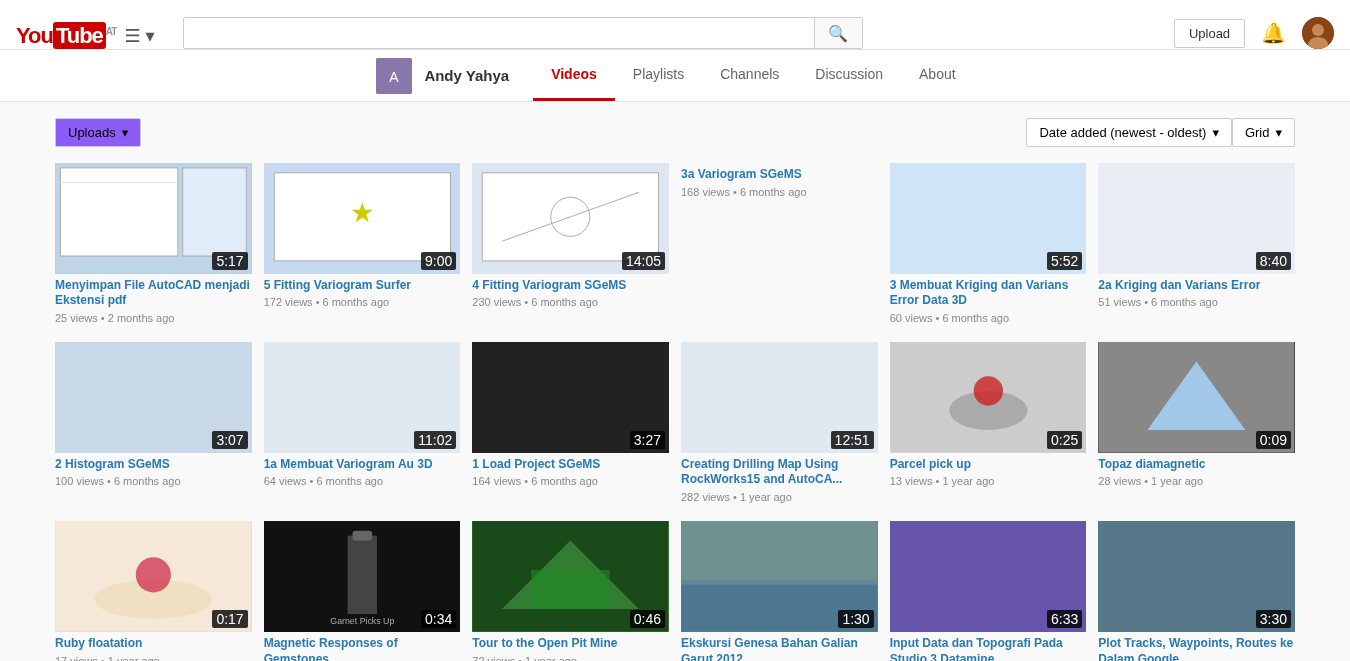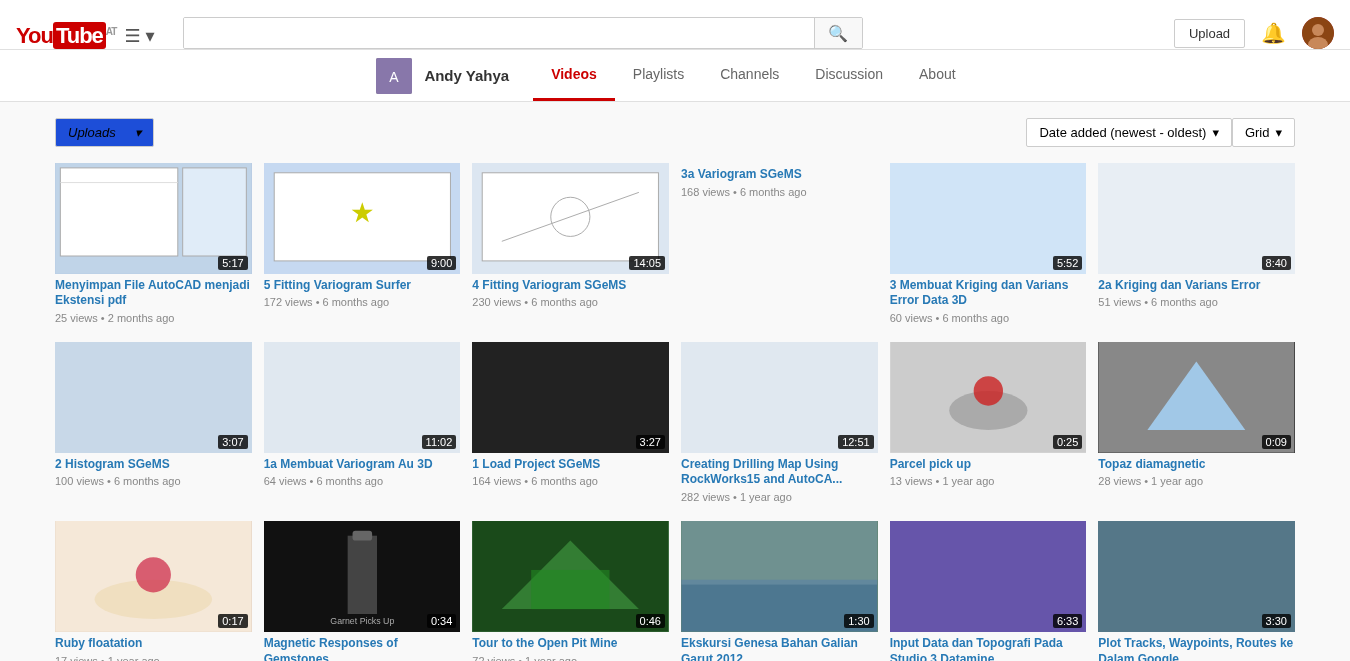--- a/index.html
+++ b/index.html
@@ -152,29 +152,28 @@
       padding: 16px 40px;
     }
     .toolbar {
       display: flex;
       justify-content: space-between;
       align-items: center;
       margin-bottom: 16px;
     }
     .uploads-btn {
       border: 1px solid #ccc;
-      background: #1d4ed8;
+      background: #8b5cf6;
       padding: 6px 12px;
       border-radius: 2px;
       cursor: pointer;
       font-size: 13px;
       display: flex;
       align-items: center;
-      gap: 19px;
-      font-style: italic;
+      gap: 6px;
     }
     .toolbar-right {
       display: flex;
       align-items: center;
     }
     .sort-btn, .grid-btn {
       border: 1px solid #ccc;
       background: #fff;
       padding: 6px 12px;
       border-radius: 2px;
@@ -211,21 +210,21 @@
       justify-content: center;
       font-size: 10px;
       color: #fff;
     }
     .duration-badge {
       position: absolute;
       bottom: 4px;
       right: 4px;
       background: rgba(0,0,0,0.8);
       color: #fff;
-      font-size: 11px;
+      font-size: 14px;
       padding: 1px 4px;
       border-radius: 2px;
     }
     .video-title {
       font-size: 12px;
       font-weight: bold;
       color: #2779b5;
       margin-top: 4px;
       line-height: 1.3;
     }

